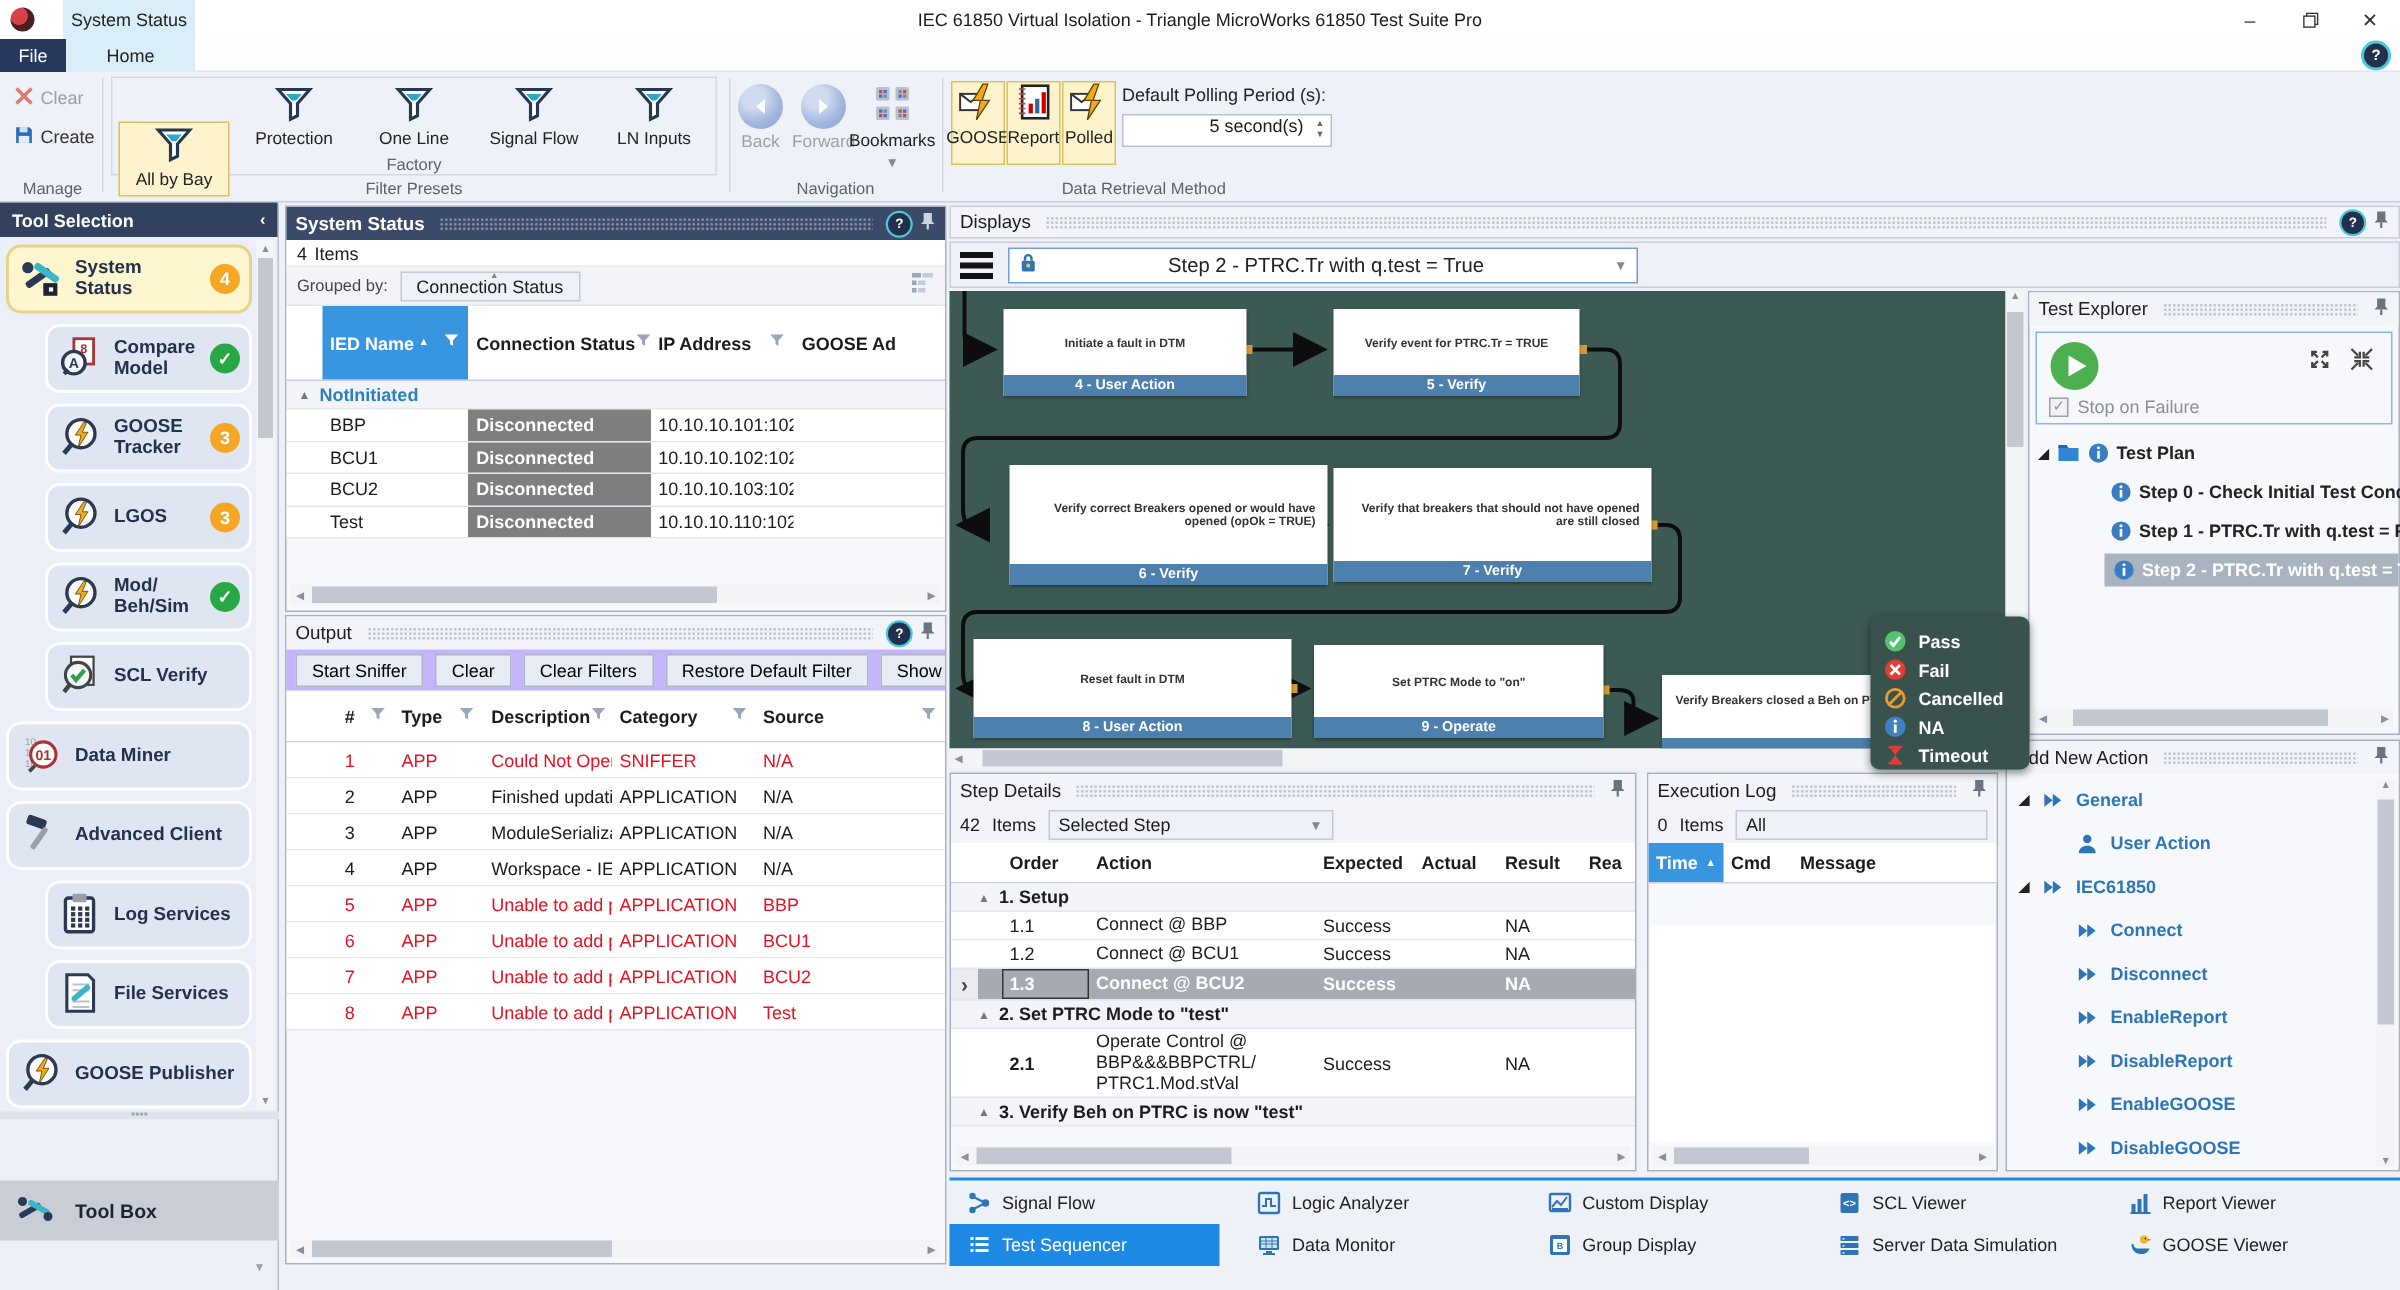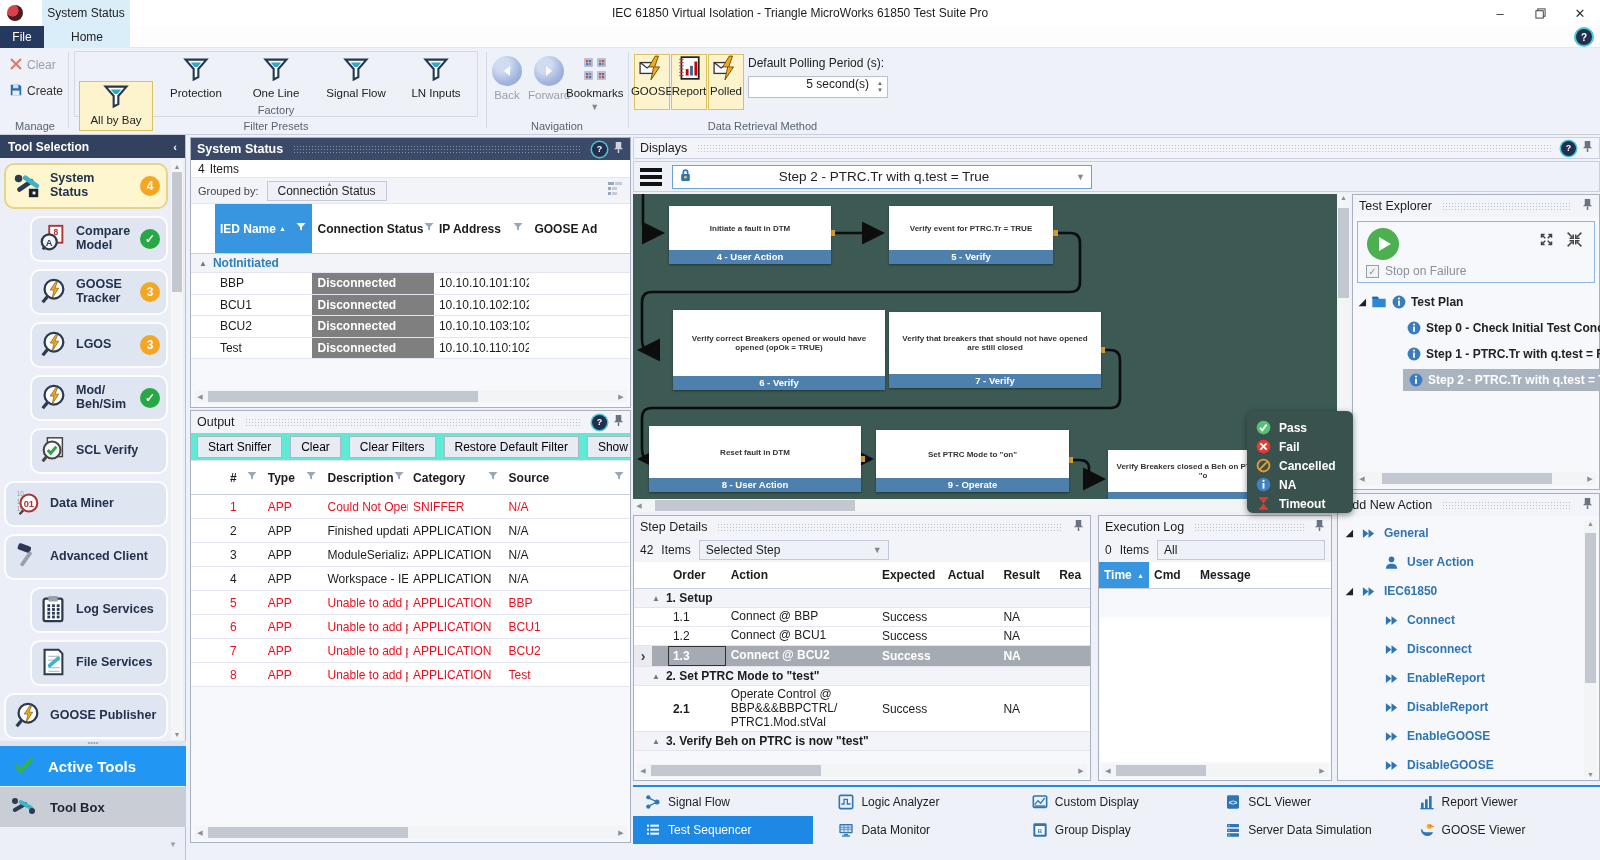--- a/index.html
+++ b/index.html
@@ -92,21 +92,21 @@
   .disp-hdr { position:absolute; left:0; top:0; width:967px; height:22px; }
   .disp-toolbar { position:absolute; left:0; top:24px; width:967px; height:31px; background:#eef1f8; border:1px solid #c9cfdd; display:flex; align-items:center; gap:8px; padding:0 4px; }
   .hamburger { width:26px; height:22px; display:flex; flex-direction:column; justify-content:center; gap:3px; padding:0 2px; }
   .hamburger i { display:block; height:4px; background:#111; }
   .step-select { width:420px; height:24px; background:#fff; border:1px solid #6f9fd8; display:flex; align-items:center; padding:0 6px; }
   .step-select .txt { flex:1; text-align:center; font-size:13.5px; color:#222; }
   .caret { color:#888; font-size:9px; }
 
   .canvas { position:absolute; left:0; top:57px; width:704px; height:305px; background:#3c5953; overflow:hidden; }
   .flow-node { position:absolute; background:#fff; box-shadow:0 1px 2px rgba(0,0,0,.4); display:flex; flex-direction:column; }
-  .flow-node .ntxt { flex:1; display:flex; align-items:center; justify-content:center; text-align:center; font-size:8px; font-weight:bold; color:#333; padding:12px 8px; }
+  .flow-node .ntxt { flex:1; display:flex; align-items:center; justify-content:center; text-align:right; font-size:8px; font-weight:bold; color:#333; padding:12px 8px; }
   .flow-node .nftr { height:14px; background:#4d80ad; color:#fff; font-size:9.5px; font-weight:bold; text-align:center; line-height:14px; }
   .legend { position:absolute; left:614px; top:274px; width:106px; height:102px; background:#3a524d; border-radius:6px; box-shadow:0 2px 6px rgba(0,0,0,.45); z-index:6; padding:7px 0 0 9px; }
   .legend .litem { display:flex; align-items:center; gap:8px; height:19px; color:#fff; font-weight:bold; font-size:12px; }
 
   .tx-panel { position:absolute; left:719px; top:57px; width:248px; height:296px; }
   .tx-ctrl { position:absolute; left:4px; top:26px; width:238px; height:62px; border:1px solid #8ab6e8; background:#f7f8fb; }
   .tx-tree { position:absolute; left:0; top:92px; width:248px; height:182px; overflow:hidden; }
   .tx-row { position:absolute; display:flex; align-items:center; gap:5px; height:22px; font-weight:bold; color:#222; white-space:nowrap; }
   .checkbox { width:13px; height:13px; border:1px solid #9aa0ab; background:#f2f2f2; color:#8a8f99; font-size:10px; line-height:11px; text-align:center; }
 
@@ -423,26 +423,20 @@
             </svg></span>
           <span class="tlbl">GOOSE Publisher</span>
         </div>
       </div>
     <div class="sb-scroll">
       <span class="arr" style="top:0">▲</span>
         <span class="thumb"></span>
         <span class="arr" style="bottom:0">▼</span>
     </div>
     <div class="sb-split">••••</div>
-    <div class="sb-active">
-      <span><svg width="20" height="16" viewBox="0 0 20 16">
-            <path d="M2 8l5 6L18 1" stroke="#35b24a" stroke-width="4" fill="none"></path>
-          </svg></span>
-      <span>Active Tools</span>
-    </div>
     <div class="sb-toolbox">
       <span><svg width="26" height="22" viewBox="0 0 26 22">
             <rect x="2" y="10" width="16" height="4" rx="2" transform="rotate(-30 10 12)" fill="#2b3a52"></rect>
             <rect x="8" y="8" width="16" height="4" rx="2" transform="rotate(30 16 10)" fill="#3ab6c8"></rect>
             <circle cx="5" cy="6" r="3" fill="#2b3a52"></circle>
             <circle cx="22" cy="16" r="3" fill="#2b3a52"></circle>
           </svg></span>
       <span>Tool Box</span>
     </div>
     <div class="sb-bottom-arrow">▼</div>
@@ -548,21 +542,21 @@
   <div class="panel" style="left:190px; top:410px; width:441px; height:433px;">
     <div class="phdr">
       <span class="ttl">Output</span>
       <span class="dots"></span>
       <span class="help-sm">?</span>
       <span class="pin-icon"><svg width="11" height="13" viewBox="0 0 12 14">
             <path d="M3 1h6v6l2 2H1l2-2z" fill="#6b7280"></path>
             <line x1="6" y1="9" x2="6" y2="13" stroke="#6b7280" stroke-width="1.6"></line>
           </svg></span>
     </div>
-    <div id="output-buttons" style="height:28px; display:flex; align-items:center; gap:8px; padding:0 6px; background:#5eead4; border-bottom:1px solid #dfe3ec; overflow:hidden;">
+    <div id="output-buttons" style="height:28px; display:flex; align-items:center; gap:8px; padding:0 6px; background:#c4b5fd; border-bottom:1px solid #dfe3ec; overflow:hidden;">
         <button style="height: 22px; background: rgb(231, 235, 244); border: 1px solid rgb(174, 182, 198); padding: 0px 10px; font: 12px &quot;Liberation Sans&quot;, sans-serif; white-space: nowrap;">Start Sniffer</button>
         <button style="height: 22px; background: rgb(231, 235, 244); border: 1px solid rgb(174, 182, 198); padding: 0px 10px; font: 12px &quot;Liberation Sans&quot;, sans-serif; white-space: nowrap;">Clear</button>
         <button style="height: 22px; background: rgb(231, 235, 244); border: 1px solid rgb(174, 182, 198); padding: 0px 10px; font: 12px &quot;Liberation Sans&quot;, sans-serif; white-space: nowrap;">Clear Filters</button>
         <button style="height: 22px; background: rgb(231, 235, 244); border: 1px solid rgb(174, 182, 198); padding: 0px 10px; font: 12px &quot;Liberation Sans&quot;, sans-serif; white-space: nowrap;">Restore Default Filter</button>
         <button style="height: 22px; background: rgb(231, 235, 244); border: 1px solid rgb(174, 182, 198); padding: 0px 10px; font: 12px &quot;Liberation Sans&quot;, sans-serif; white-space: nowrap;">Show GOOSE</button>
       </div>
     <div id="output-table">
         <div class="tbl-row thead" style="height: 34px;">
           <div class="tbl-cell" style="width: 34px;"></div>
           <div class="tbl-cell" style="width: 38px;">

